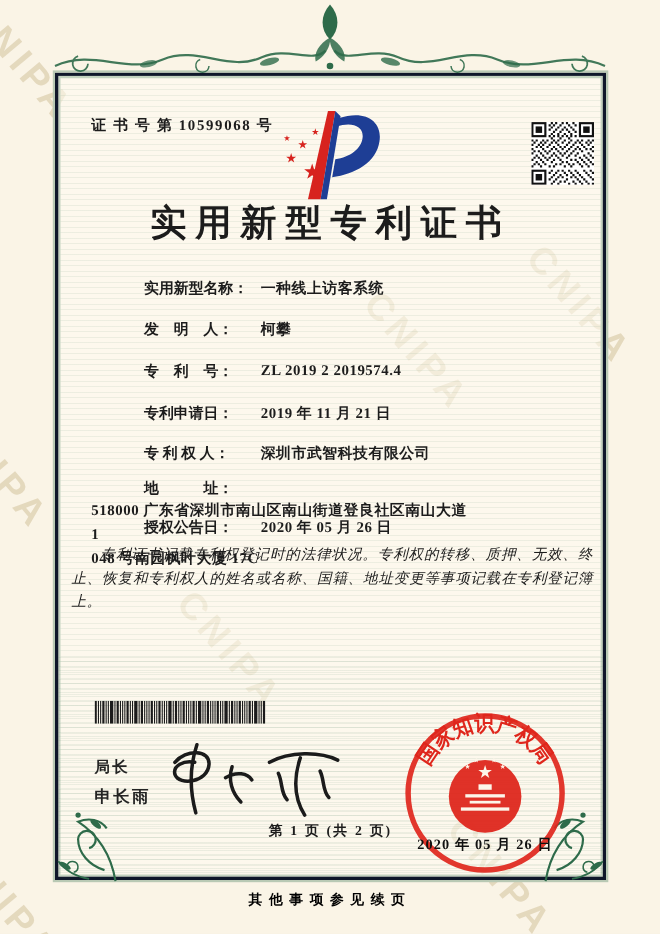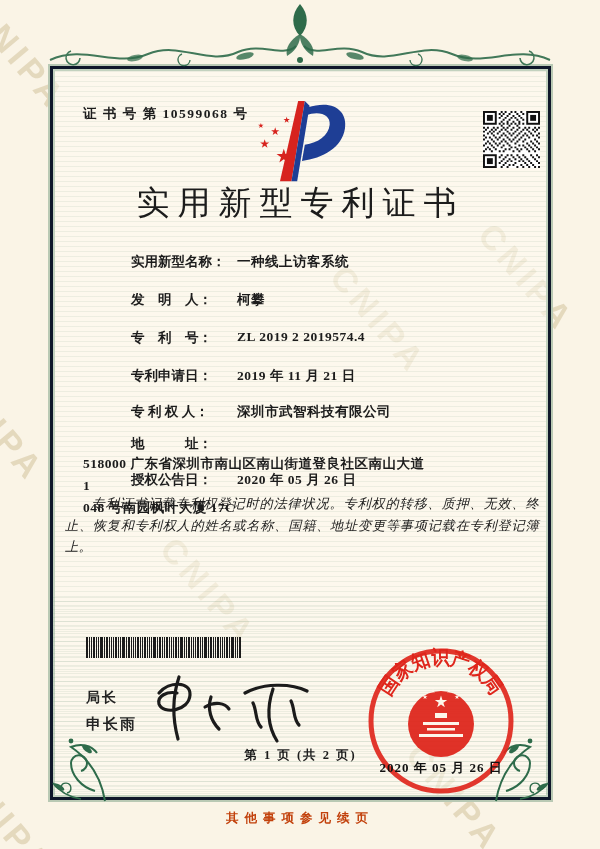--- a/index.html
+++ b/index.html
@@ -40,21 +40,21 @@
         rgba(84,132,102,0.10) 0px, rgba(84,132,102,0.10) 1px,
         rgba(255,255,255,0) 1px, rgba(255,255,255,0) 4px);
   }
   .frame > *{position:absolute;z-index:3;}
   
   .cert-no{left:30px;top:36px;font-size:13.5px;font-weight:600;letter-spacing:1.5px;}
   .logo{left:200px;top:30px;width:96px;height:86px;}
   .qr{left:430px;top:42px;width:57px;height:57px;}
   .title{
     left:0;top:112px;width:100%;text-align:center;margin:0;
-    font-size:33px;font-weight:400;letter-spacing:8px;
+    font-size:33px;font-weight:700;letter-spacing:8px;
   }
   
   .field-row{left:30px;width:460px;font-size:13.5px;font-weight:600;}
   .f-label{display:inline-block;width:106px;white-space:pre;vertical-align:top;margin-left:48px;}
   .f-value{display:inline-block;vertical-align:top;letter-spacing:0.5px;}
   .addr-val{width:348px;line-height:22px;}
   .pair2{position:absolute;left:250px;top:0;}
   .pair2 .f-label{width:104px;}
   
   .legal-wrap{left:12px;top:424px;width:474px;}
@@ -74,21 +74,21 @@
     font-size:13px;font-weight:700;letter-spacing:1px;color:#111;z-index:4;
   }
   .page-info{left:0;top:678px;width:100%;text-align:center;font-size:12.5px;font-weight:600;letter-spacing:2px;}
   
   .top-ornament{position:absolute;left:40px;top:0;width:520px;height:78px;z-index:3;}
   .corner{width:78px;height:78px;}
   .corner.bl{left:-20px;top:660px;transform:scaleX(-1);}
   .corner.br{left:437px;top:660px;}
   .continuation{
     position:absolute;left:0;top:810px;width:100%;text-align:center;z-index:2;
-    font-size:12.5px;font-weight:600;letter-spacing:6px;color:#c2410c;
+    font-size:12.5px;font-weight:600;letter-spacing:6px;color:#000000;
   }
 </style>
 </head>
 <body>
 
 <div class="page">
 
   <div class="wm" style="left:-8px;top:-6px">CNIPA</div>
   <div class="wm" style="left:352px;top:258px">CNIPA</div>
   <div class="wm" style="left:500px;top:216px">CNIPA</div>

